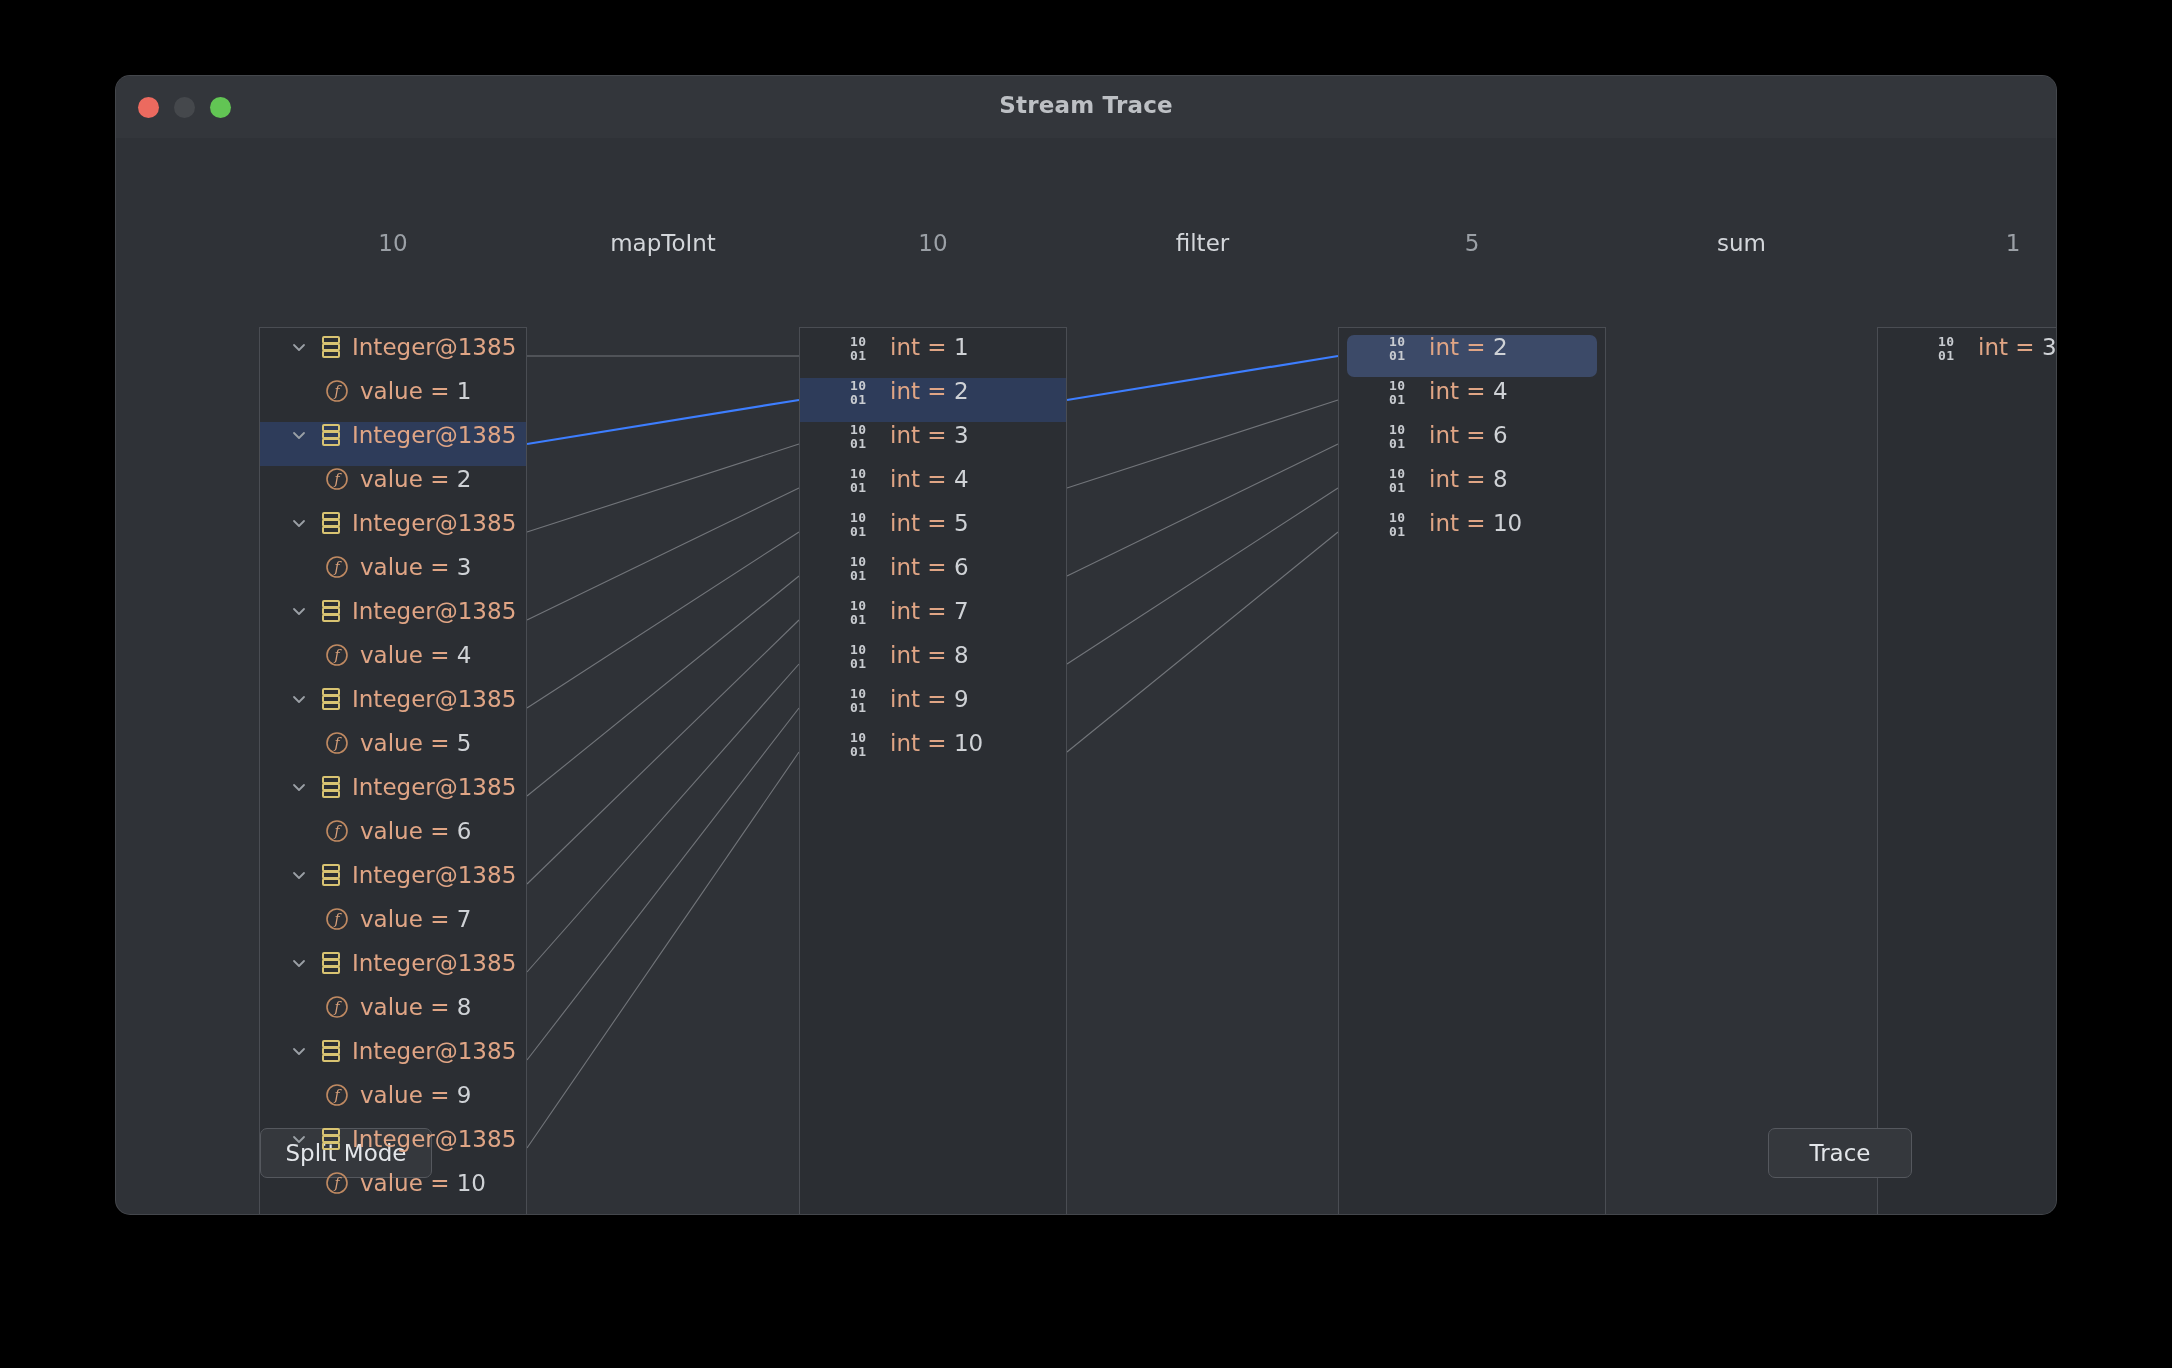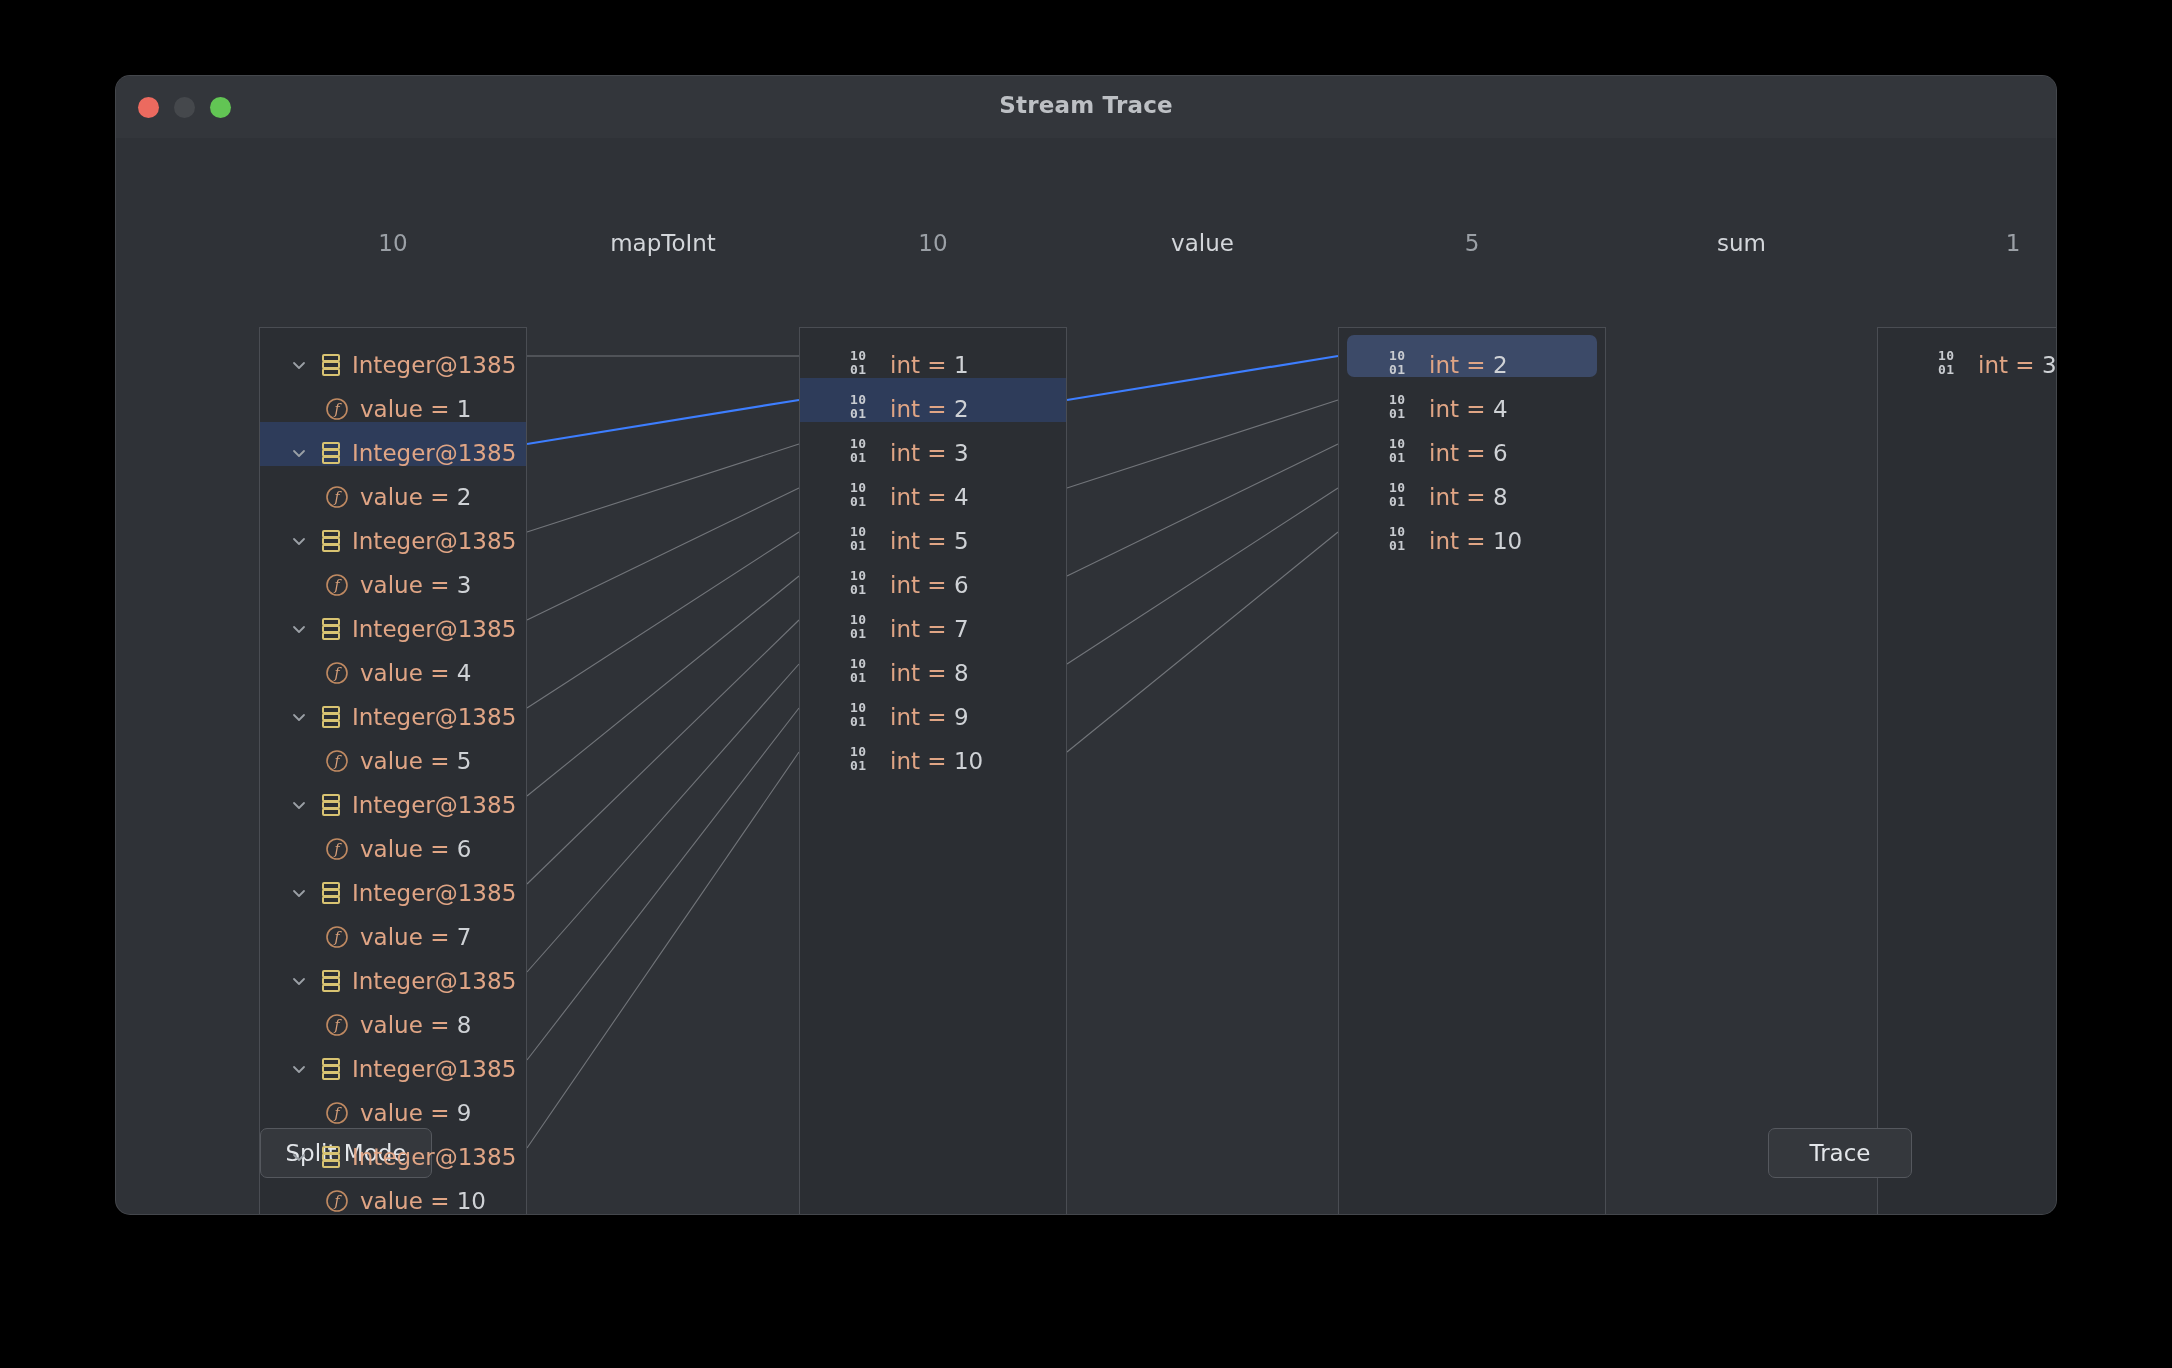--- a/index.html
+++ b/index.html
@@ -66,21 +66,21 @@
     position: absolute;
     background: #2b2e33;
     border: 1px solid #4a4d53;
     overflow: hidden;
   }
 
   .row {
     position: relative;
     height: 44px;
     display: flex;
-    align-items: flex-end;
+    align-items: flex-start;
     white-space: nowrap;
   }
   .row.sel        { background: #2e3c5a; }
   .row.sel-round  { background: transparent; }
   .row.sel-round .inner-sel {
     position: absolute;
     left: 8px; right: 8px; top: 1px; bottom: 1px;
     background: #3c4a68;
     border-radius: 7px;
   }
@@ -179,21 +179,21 @@
         <line x1="951" y1="262" x2="1222" y2="218" stroke="#3d7eff" stroke-width="2.2" opacity="1"></line>
         <line x1="951" y1="350" x2="1222" y2="262" stroke="#9b9ea3" stroke-width="1.1" opacity="0.62"></line>
         <line x1="951" y1="438" x2="1222" y2="306" stroke="#9b9ea3" stroke-width="1.1" opacity="0.62"></line>
         <line x1="951" y1="526" x2="1222" y2="350" stroke="#9b9ea3" stroke-width="1.1" opacity="0.62"></line>
         <line x1="951" y1="614" x2="1222" y2="394" stroke="#9b9ea3" stroke-width="1.1" opacity="0.62"></line>
       </svg>
     <div id="headers">
         <div class="col-header" style="left: 143px; width: 268px;">10</div>
         <div class="col-header op" style="left: 411px; width: 272px;">mapToInt</div>
         <div class="col-header" style="left: 683px; width: 268px;">10</div>
-        <div class="col-header op" style="left: 951px; width: 271px;">value</div>
+        <div class="col-header op" style="left: 951px; width: 271px;">filter</div>
         <div class="col-header" style="left: 1222px; width: 268px;">5</div>
         <div class="col-header op" style="left: 1490px; width: 271px;">sum</div>
         <div class="col-header" style="left: 1761px; width: 272px;">1</div>
       </div>
     <div id="panels">
         <div class="panel" style="left: 143px; top: 189px; width: 268px; height: 941px;">
           <div class="row" style="margin-top: 6px;">
             <span class="chev">
               <svg width="18" height="18" viewBox="0 0 18 18">
                 <path d="M4 7 L9 12 L14 7" fill="none" stroke="#9ba0a6" stroke-width="1.8" stroke-linecap="round" stroke-linejoin="round"></path>

